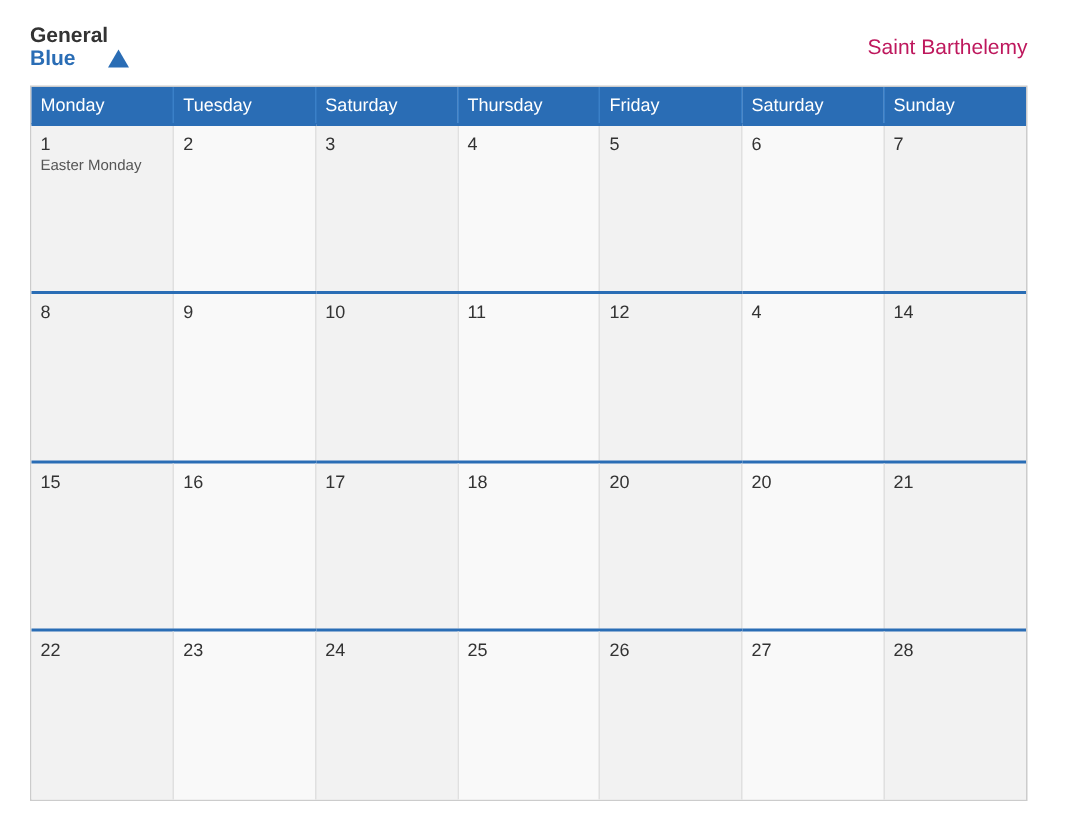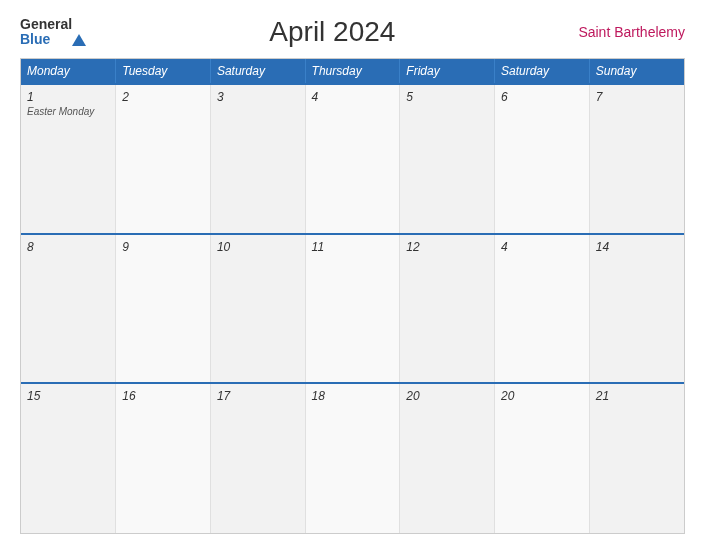--- a/index.html
+++ b/index.html
@@ -61,21 +61,20 @@
       font-size: 14px;
       color: #be185d;
       text-align: right;
     }
     
     .calendar {
       flex: 1;
       border: 1px solid #ccc;
       border-collapse: collapse;
       width: 100%;
-      font-style: italic;
     }
     .calendar table {
       width: 100%;
       height: 100%;
       border-collapse: collapse;
       table-layout: fixed;
     }
     .calendar thead tr th {
       background-color: #2a6db5;
       color: #fff;
@@ -128,21 +127,20 @@
 <div class="page">
 
   <div class="header">
     <div class="logo">
       <span class="logo-general">General</span>
       <span class="logo-blue">
         <span>Blue</span>
         <span class="logo-triangle"></span>
       </span>
     </div>
-    <h1 class="title">April 2024</h1>
     <div class="region">Saint Barthelemy</div>
   </div>
 
   <div class="calendar">
     <table>
       <thead>
         <tr>
           <th><span>Monday</span></th>
           <th><span>Tuesday</span></th>
           <th><span>Saturday</span></th>
@@ -216,16 +214,39 @@
             <td>
               <span class="day-number">20</span>
             </td>
             <td>
               <span class="day-number">20</span>
             </td>
             <td>
               <span class="day-number">21</span>
             </td>
           </tr>
+          <tr>
+            <td>
+              <span class="day-number">22</span>
+            </td>
+            <td>
+              <span class="day-number">23</span>
+            </td>
+            <td>
+              <span class="day-number">24</span>
+            </td>
+            <td>
+              <span class="day-number">25</span>
+            </td>
+            <td>
+              <span class="day-number">26</span>
+            </td>
+            <td>
+              <span class="day-number">27</span>
+            </td>
+            <td>
+              <span class="day-number">28</span>
+            </td>
+          </tr>
         </tbody>
     </table>
   </div>
 </div>
 
 </body></html>

